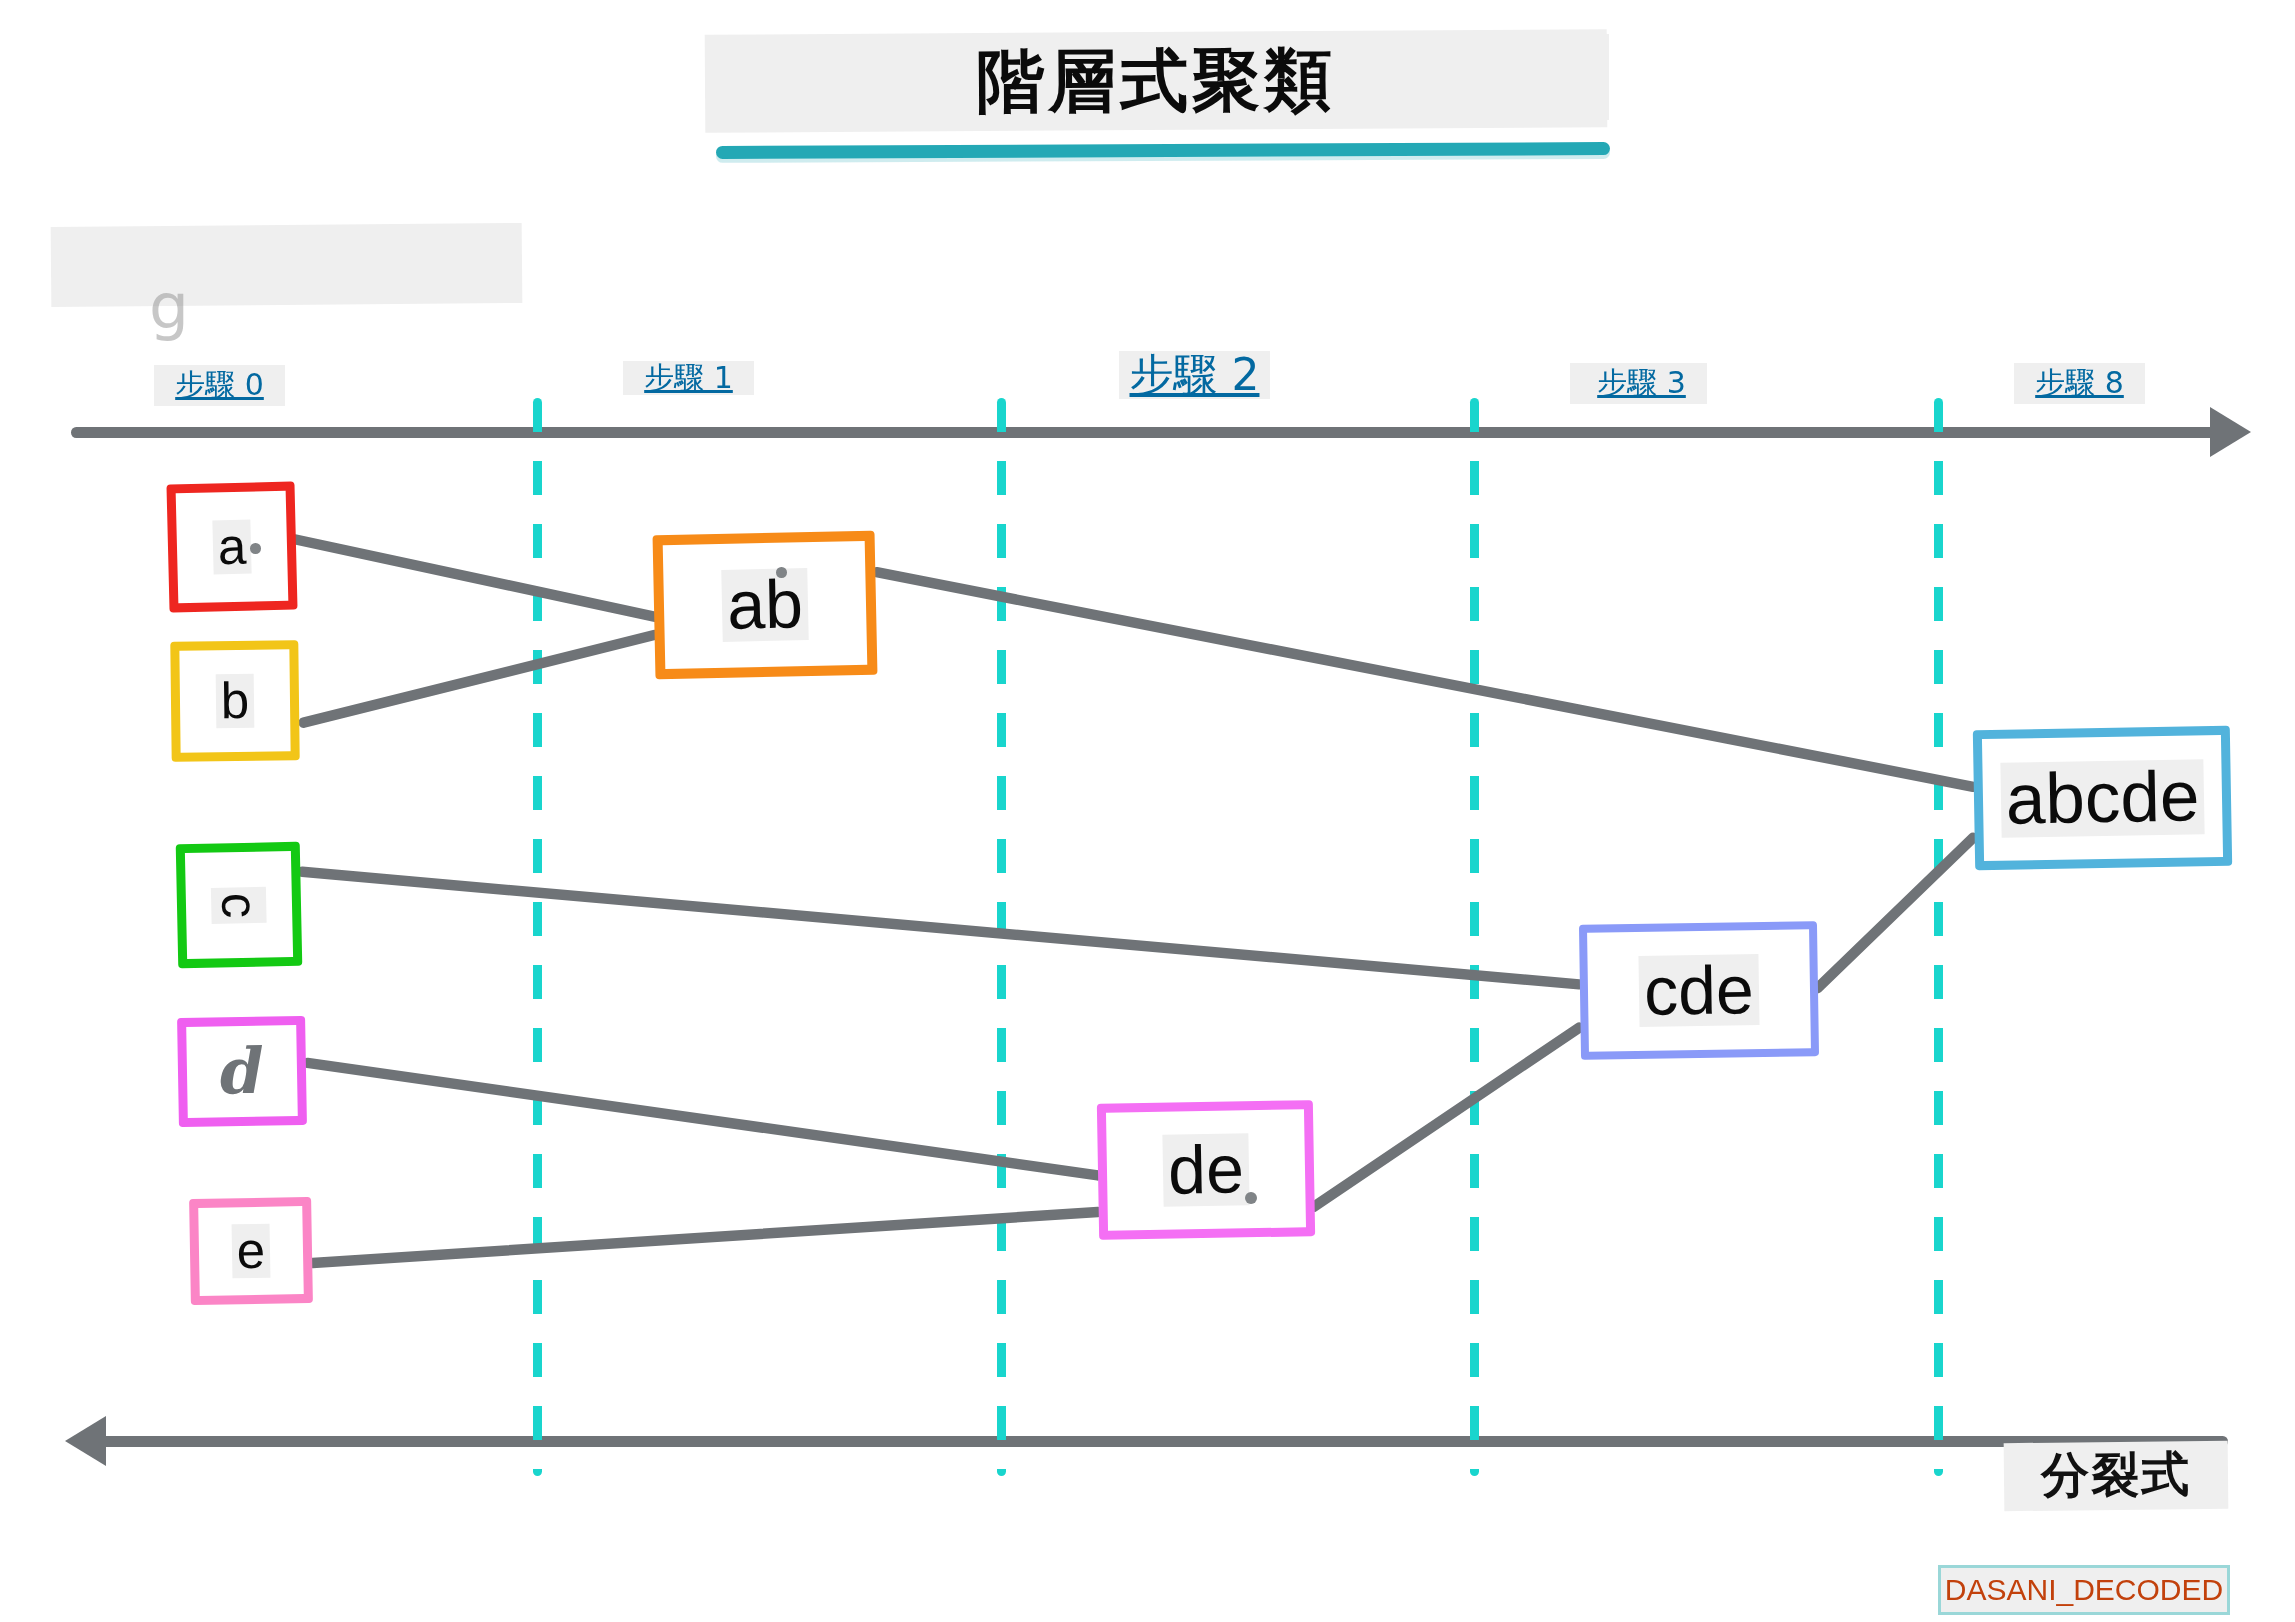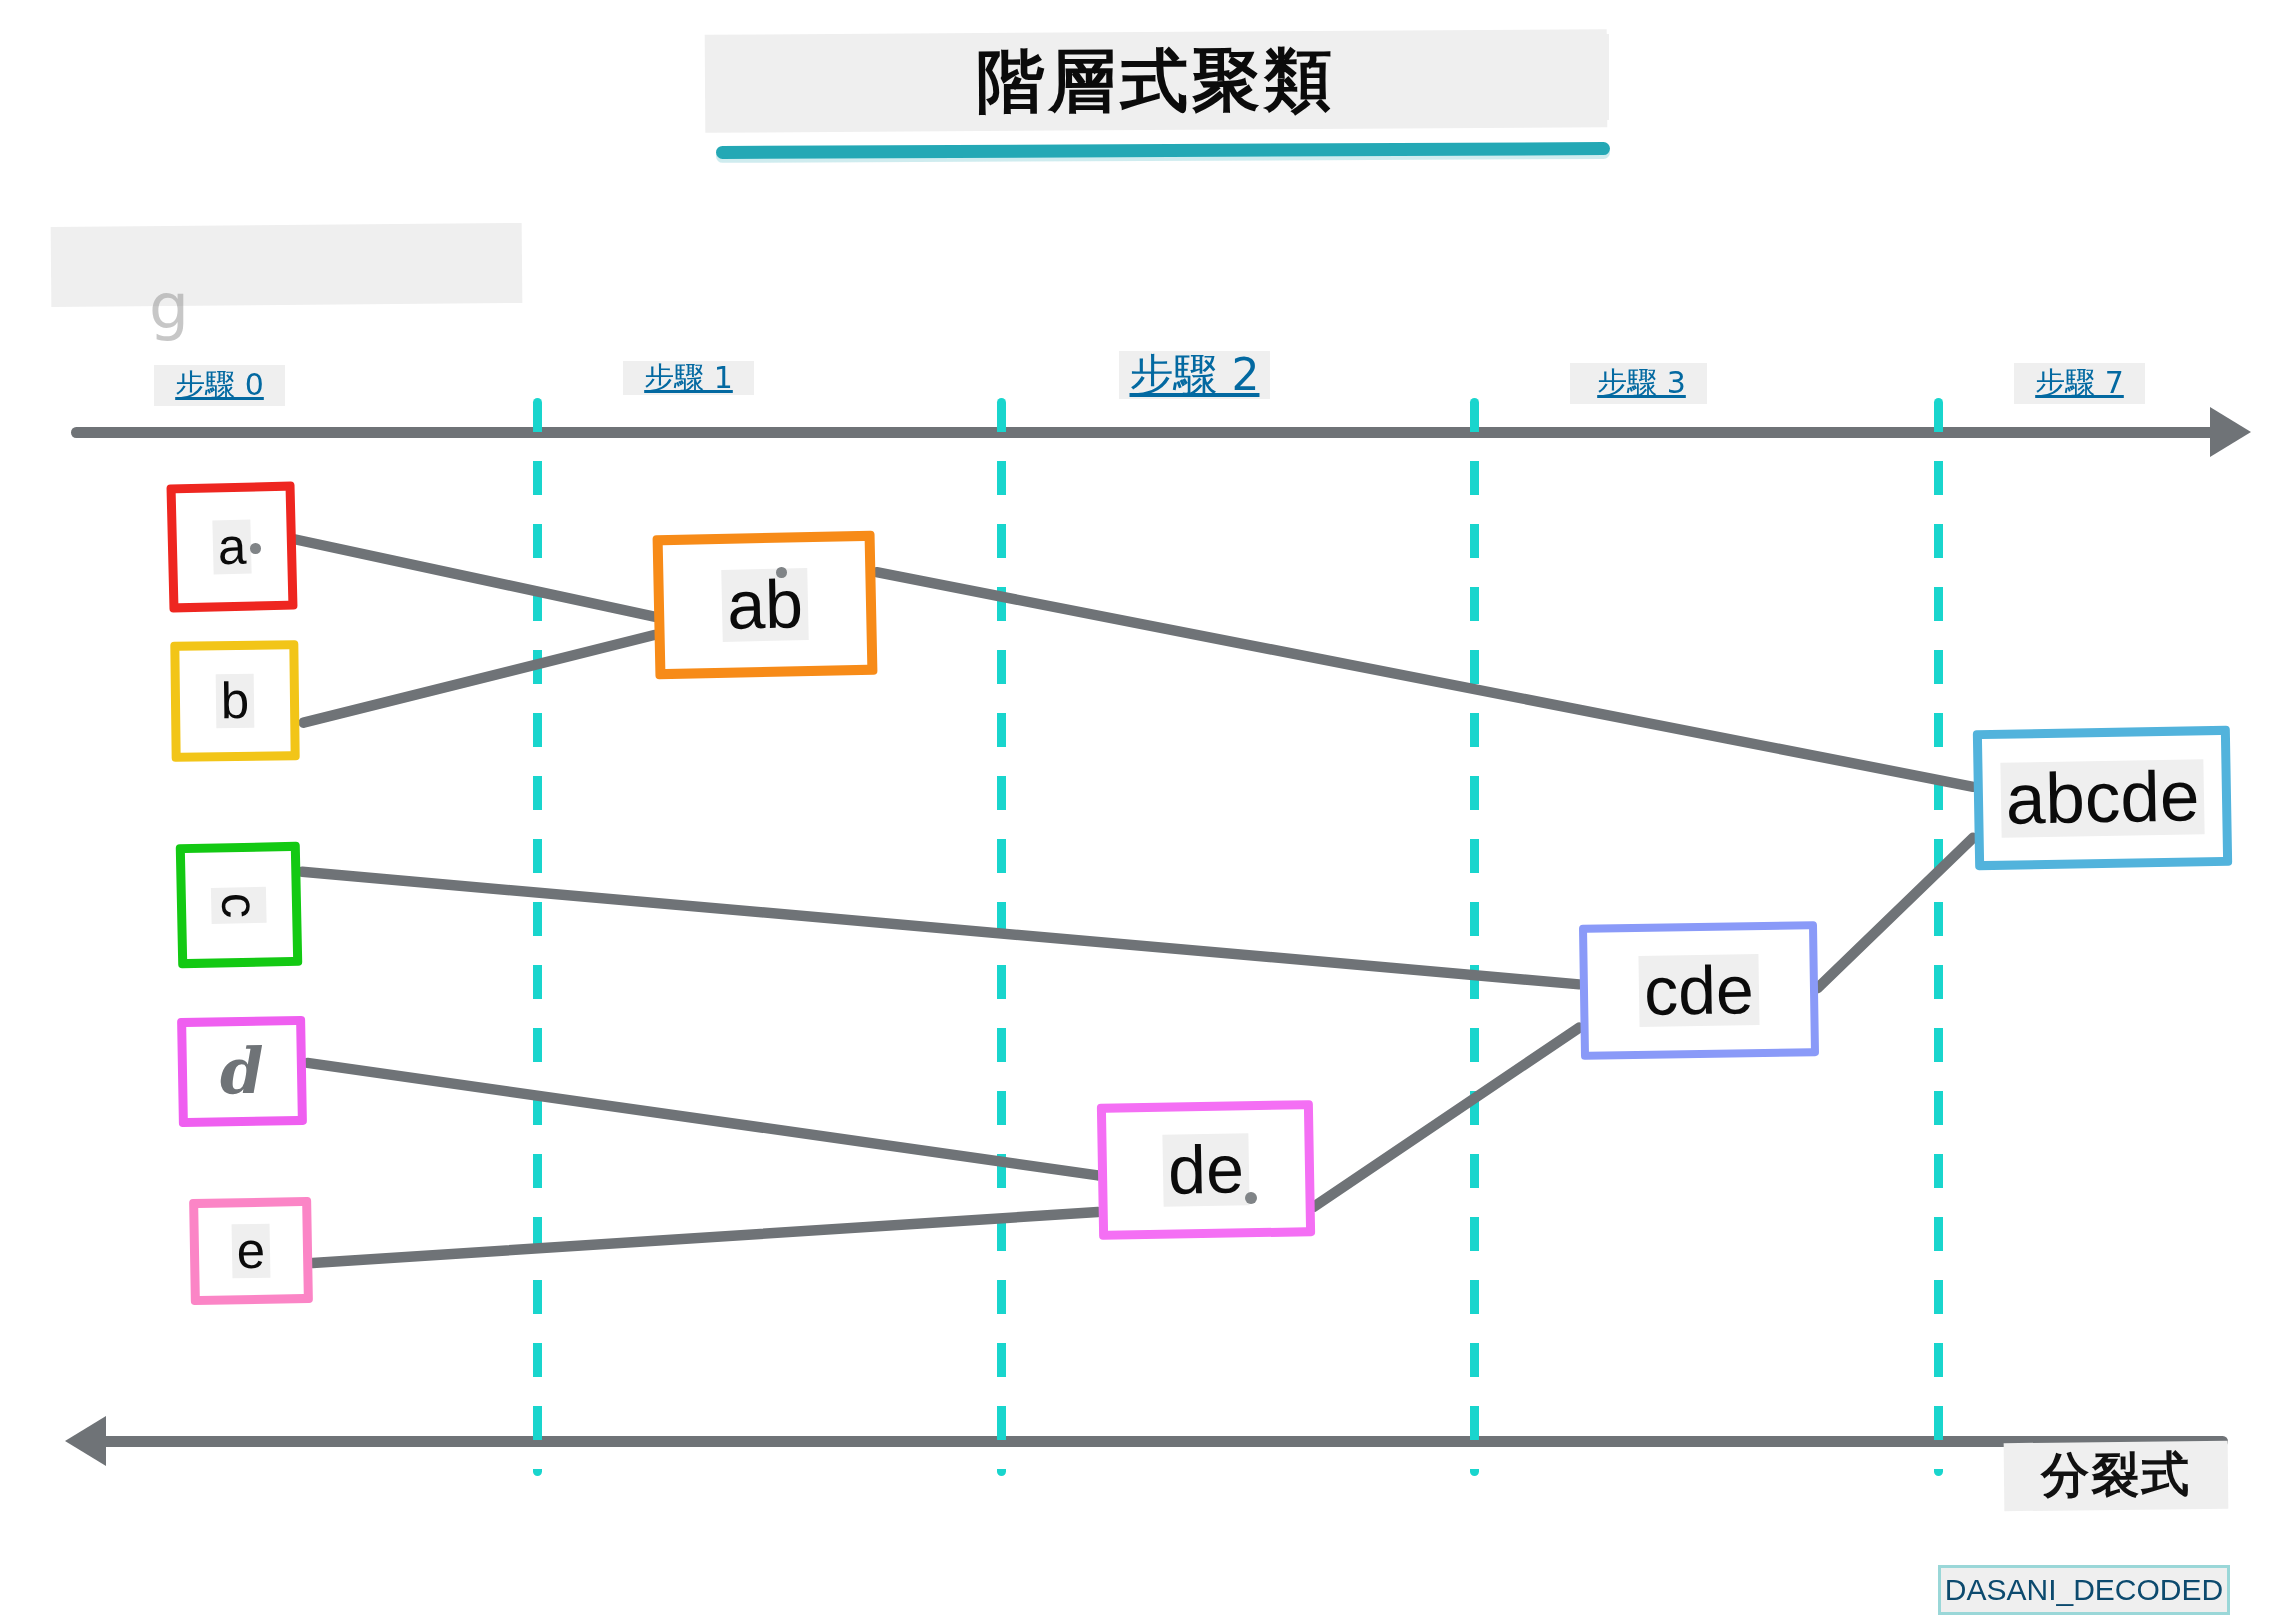--- a/index.html
+++ b/index.html
@@ -132,21 +132,21 @@
     top: 1557px;
     width: 292px;
     height: 50px;
     border: 3.3px solid #9ad7d8;
     box-sizing: border-box;
     background: #efefef;
     display: flex;
     align-items: center;
     justify-content: center;
     font-size: 30px;
-    color: #0c4a6e;
+    color: #c2410c;
     letter-spacing: 0px;
     font-family: "Liberation Sans", sans-serif;
   }
 
   
   .axis-line {
     position: absolute;
     height: 10.5px;
     background: #6f7377;
     border-radius: 5.2px;
@@ -282,21 +282,21 @@
   <div class="arrowhead" id="arrow-right"></div>
 
   <div class="axis-line" id="axis-bottom"></div>
   <div class="arrowhead" id="arrow-left"></div>
 
   <div id="step-labels">
       <div class="step-label" style="left: 154px; top: 357px; width: 131px; height: 41px; font-size: 30px;">步驟 0</div>
       <div class="step-label" style="left: 623px; top: 353px; width: 131px; height: 34px; font-size: 30px;">步驟 1</div>
       <div class="step-label" style="left: 1119px; top: 343px; width: 151px; height: 48px; font-size: 44px;">步驟 2</div>
       <div class="step-label" style="left: 1570px; top: 355px; width: 131px; height: 41px; font-size: 30px; padding-left: 6px;">步驟 3</div>
-      <div class="step-label" style="left: 2014px; top: 355px; width: 131px; height: 41px; font-size: 30px;">步驟 7</div>
+      <div class="step-label" style="left: 2014px; top: 355px; width: 131px; height: 41px; font-size: 30px;">步驟 8</div>
     </div>
 
   <div id="separators">
       <div class="sep" style="left: 533px;"></div>
       <div class="sep" style="left: 997px;"></div>
       <div class="sep" style="left: 1470px;"></div>
       <div class="sep" style="left: 1934px;"></div>
     </div>
 
   <svg id="links" viewBox="0 0 3508 2480">

